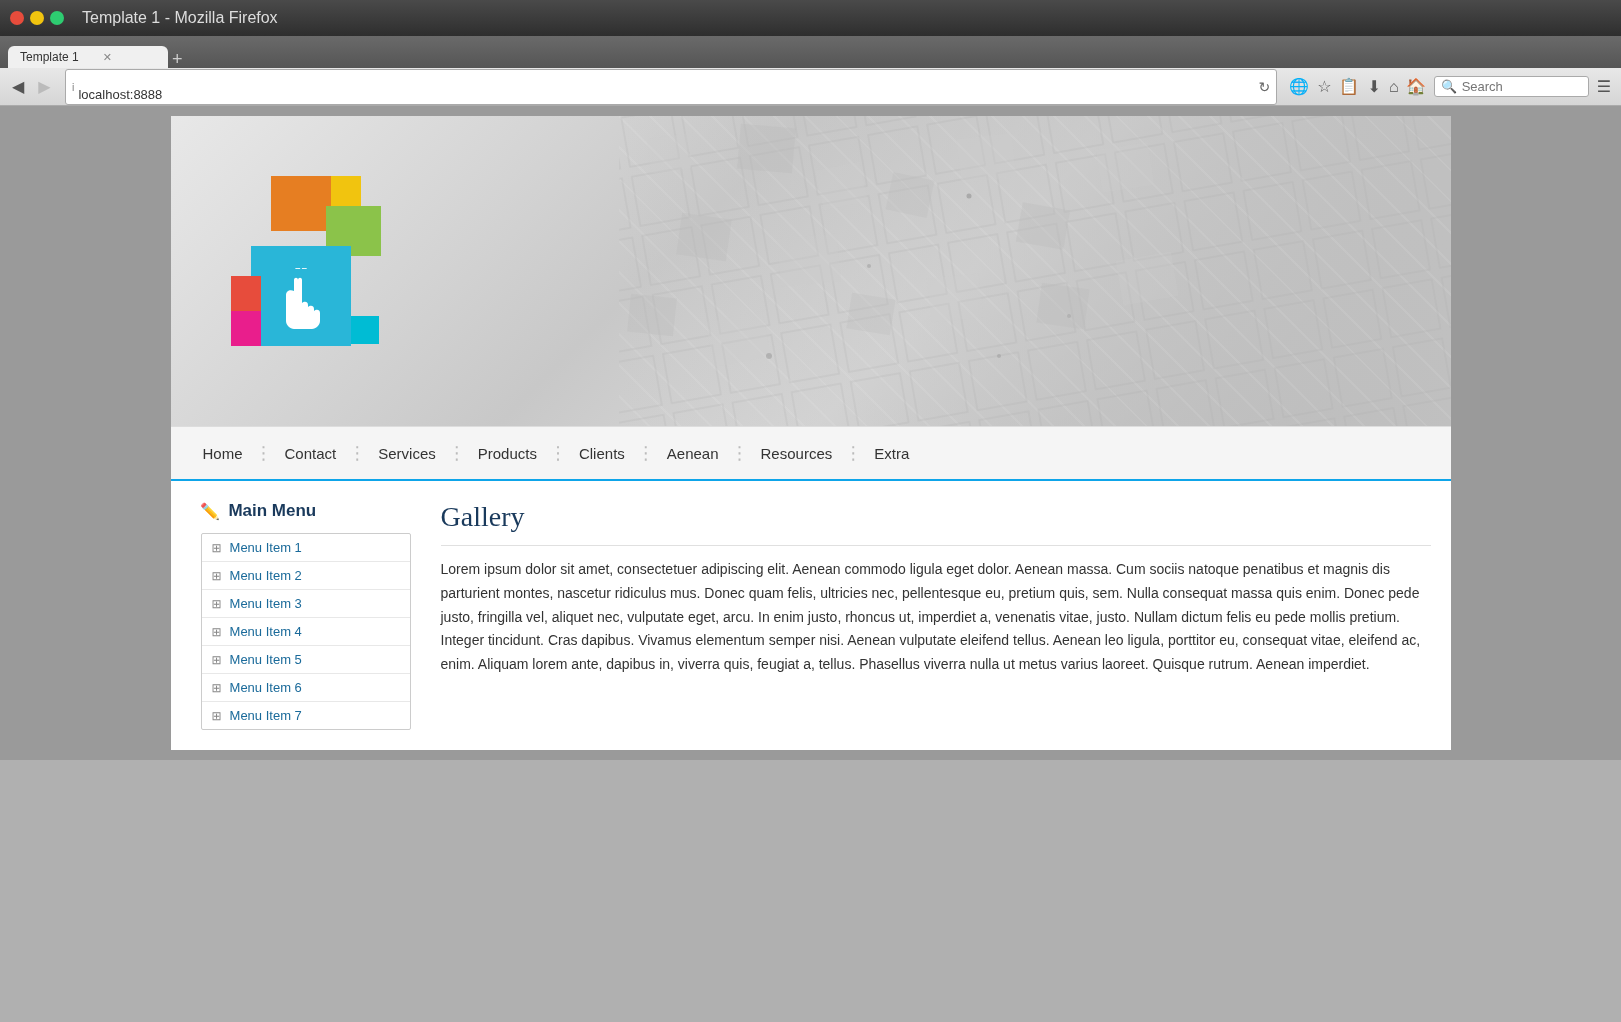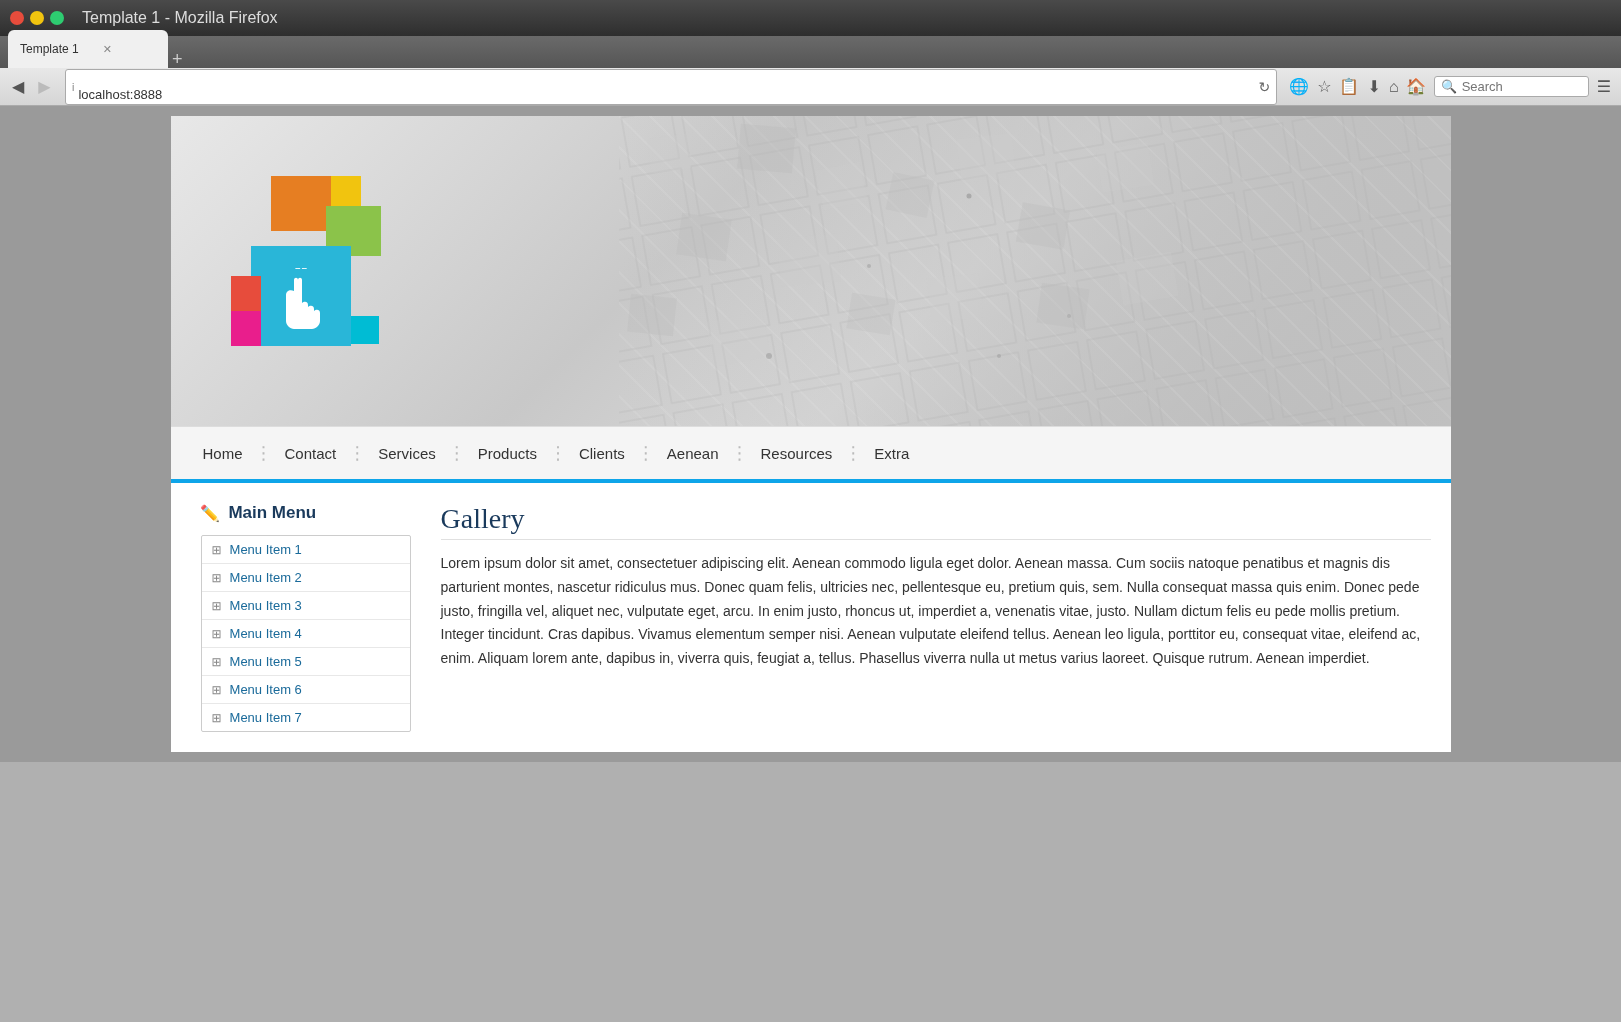--- a/index.html
+++ b/index.html
@@ -23,21 +23,21 @@
     .browser-tabbar {
       background: linear-gradient(to bottom, #6a6a6a, #555);
       height: 32px;
       display: flex;
       align-items: flex-end;
       padding: 0 8px;
     }
     .browser-tab {
       background: #f0f0f0;
       border-radius: 6px 6px 0 0;
-      padding: 12px 12px;
+      padding: 4px 12px;
       font-size: 12px;
       color: #333;
       display: flex;
       align-items: center;
       gap: 24px;
       min-width: 160px;
     }
     .tab-close { color: #888; font-size: 11px; cursor: pointer; }
     .tab-new { color: #ccc; font-size: 18px; margin-left: 4px; cursor: pointer; line-height: 1; }
 
@@ -135,21 +135,21 @@
     .site-slogan {
       font-size: 17px;
       color: #444;
       margin-top: 6px;
     }
 
     
     .site-nav {
       background: #f5f5f5;
       border-top: 1px solid #ddd;
-      border-bottom: 4px solid #0ea5e9;
+      border-bottom: 2px solid #0ea5e9;
     }
     .nav-list {
       display: flex;
       align-items: center;
       list-style: none;
       padding: 0 20px;
       height: 52px;
     }
     .nav-item {
       display: flex;
@@ -213,21 +213,21 @@
     
     .main-content {
       flex: 1;
     }
     .gallery-title {
       font-size: 28px;
       color: #1a3a5c;
       font-family: Georgia, serif;
       font-weight: normal;
       margin-bottom: 12px;
-      padding-bottom: 4px;
+      padding-bottom: 12px;
       border-bottom: 1px solid #e0e0e0;
     }
     .gallery-text {
       font-size: 14px;
       color: #333;
       line-height: 1.7;
     }
   </style>
 </head>
 <body>

